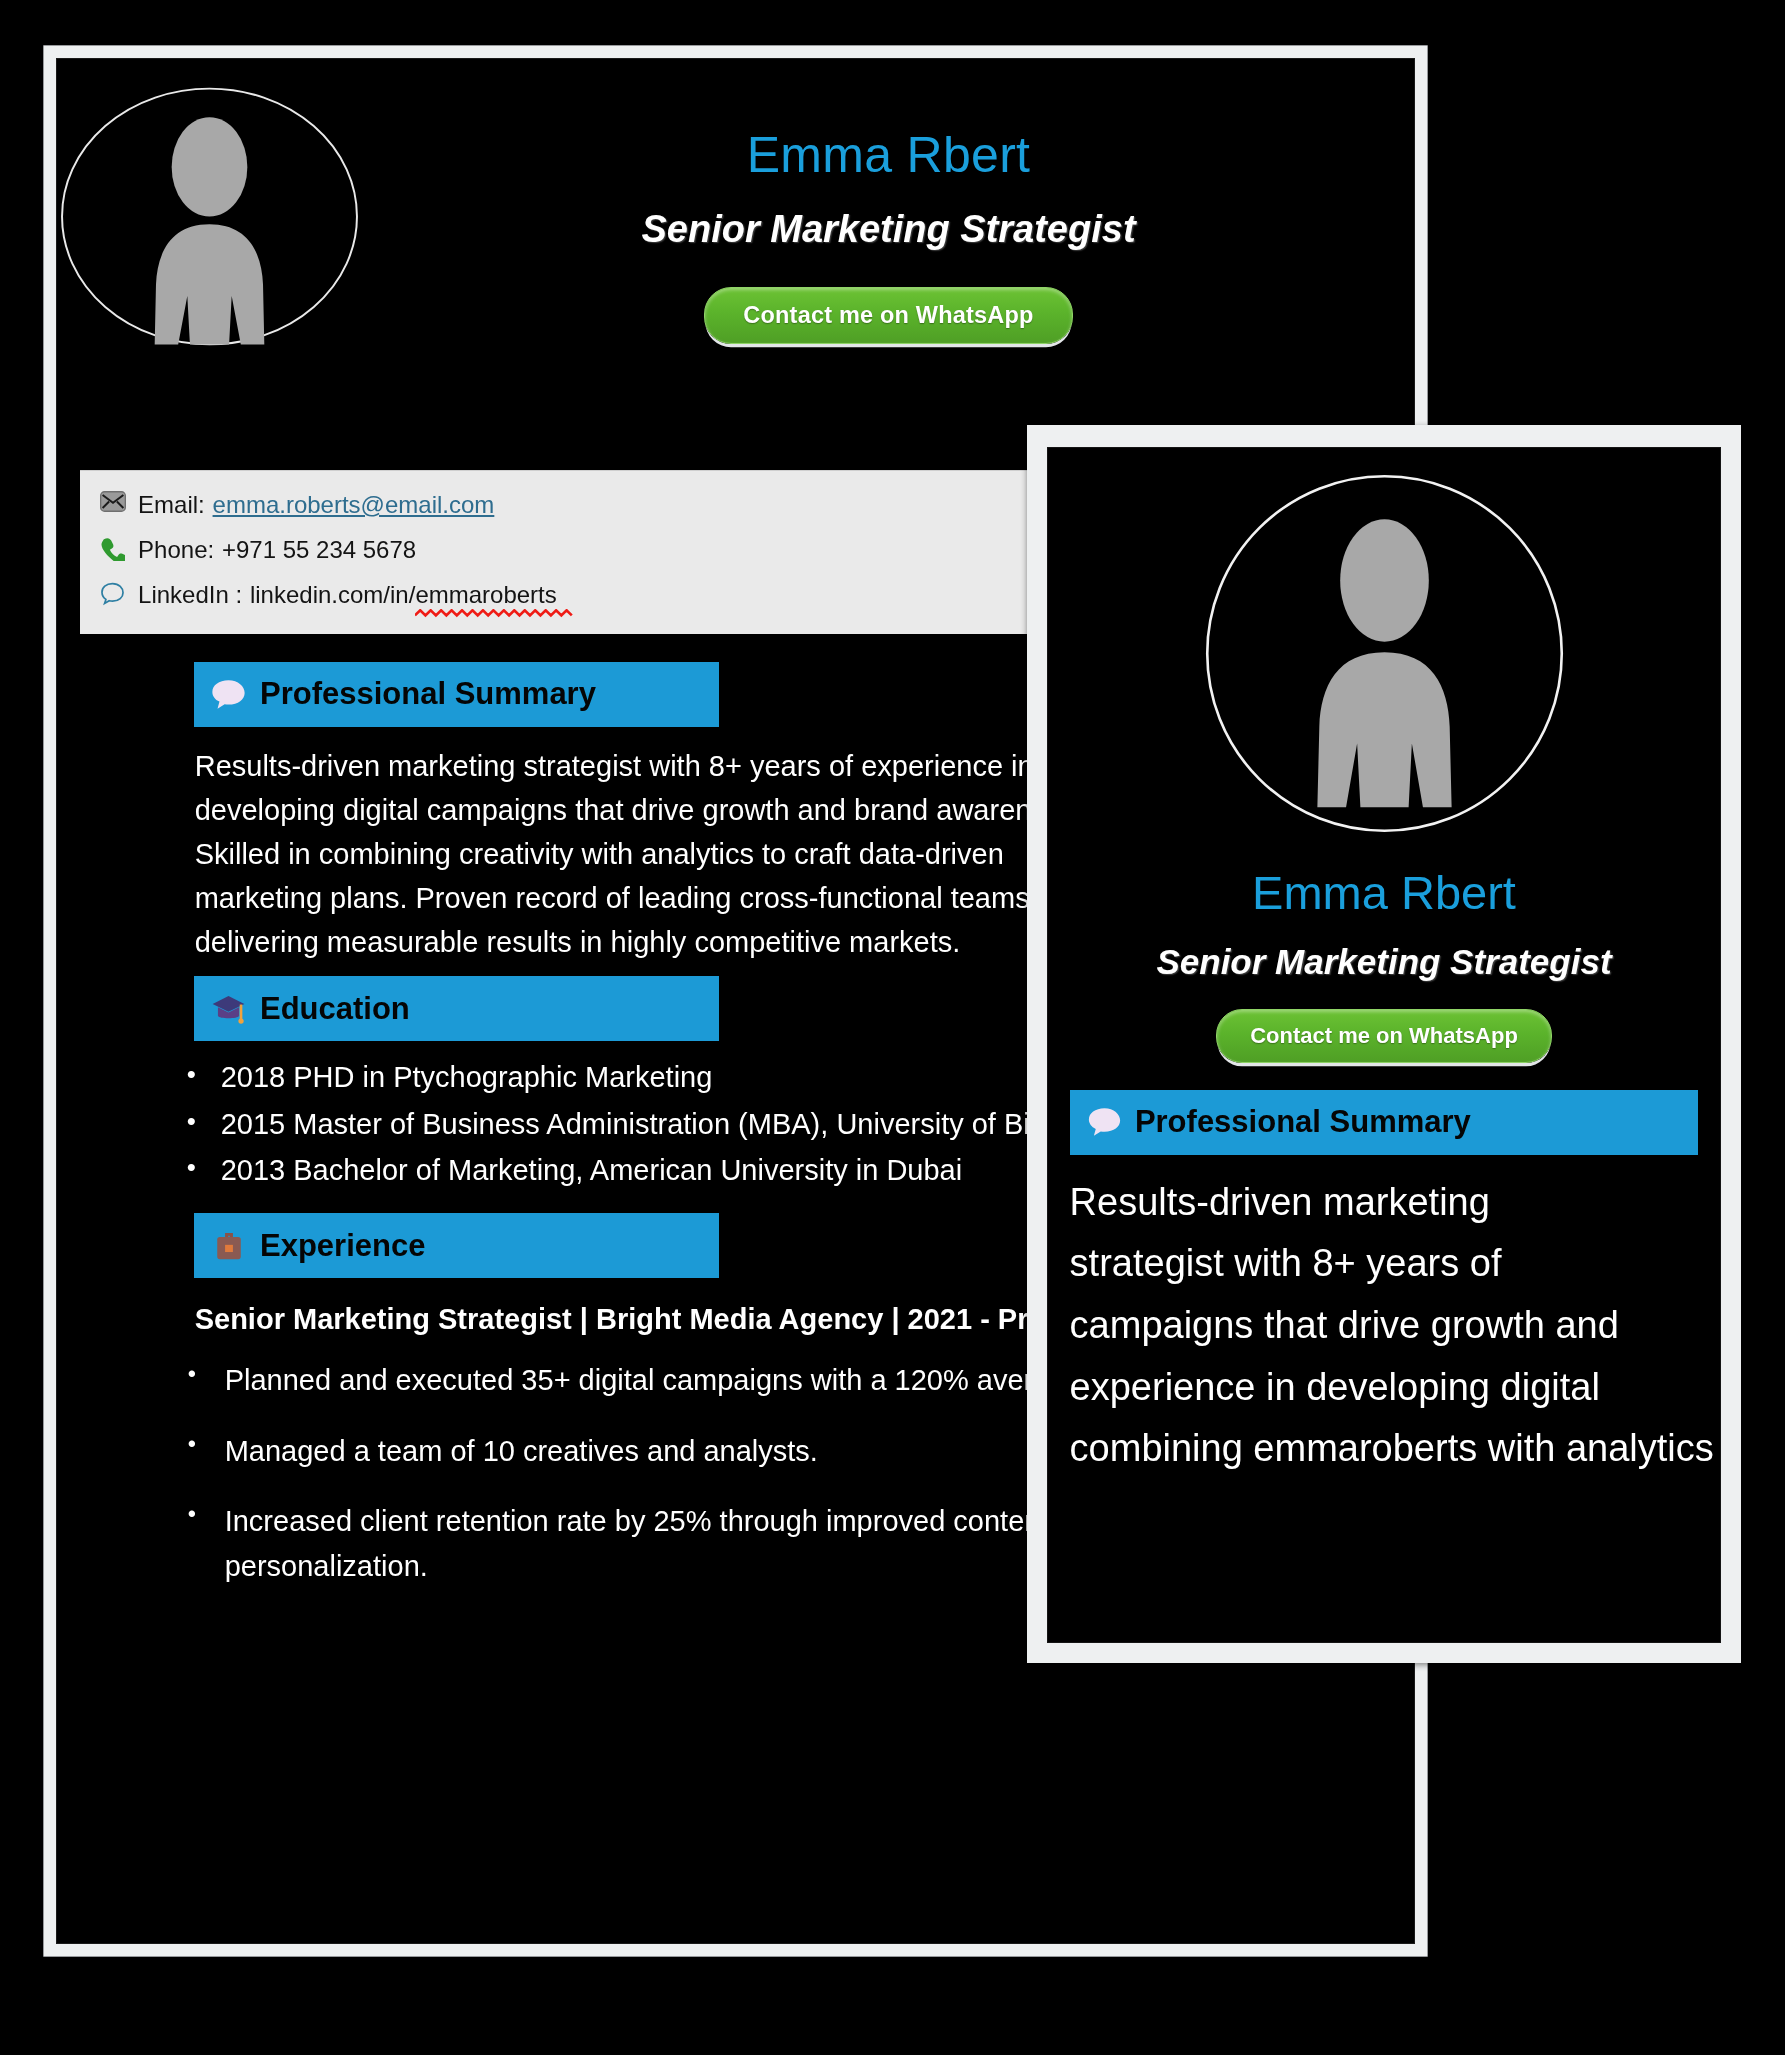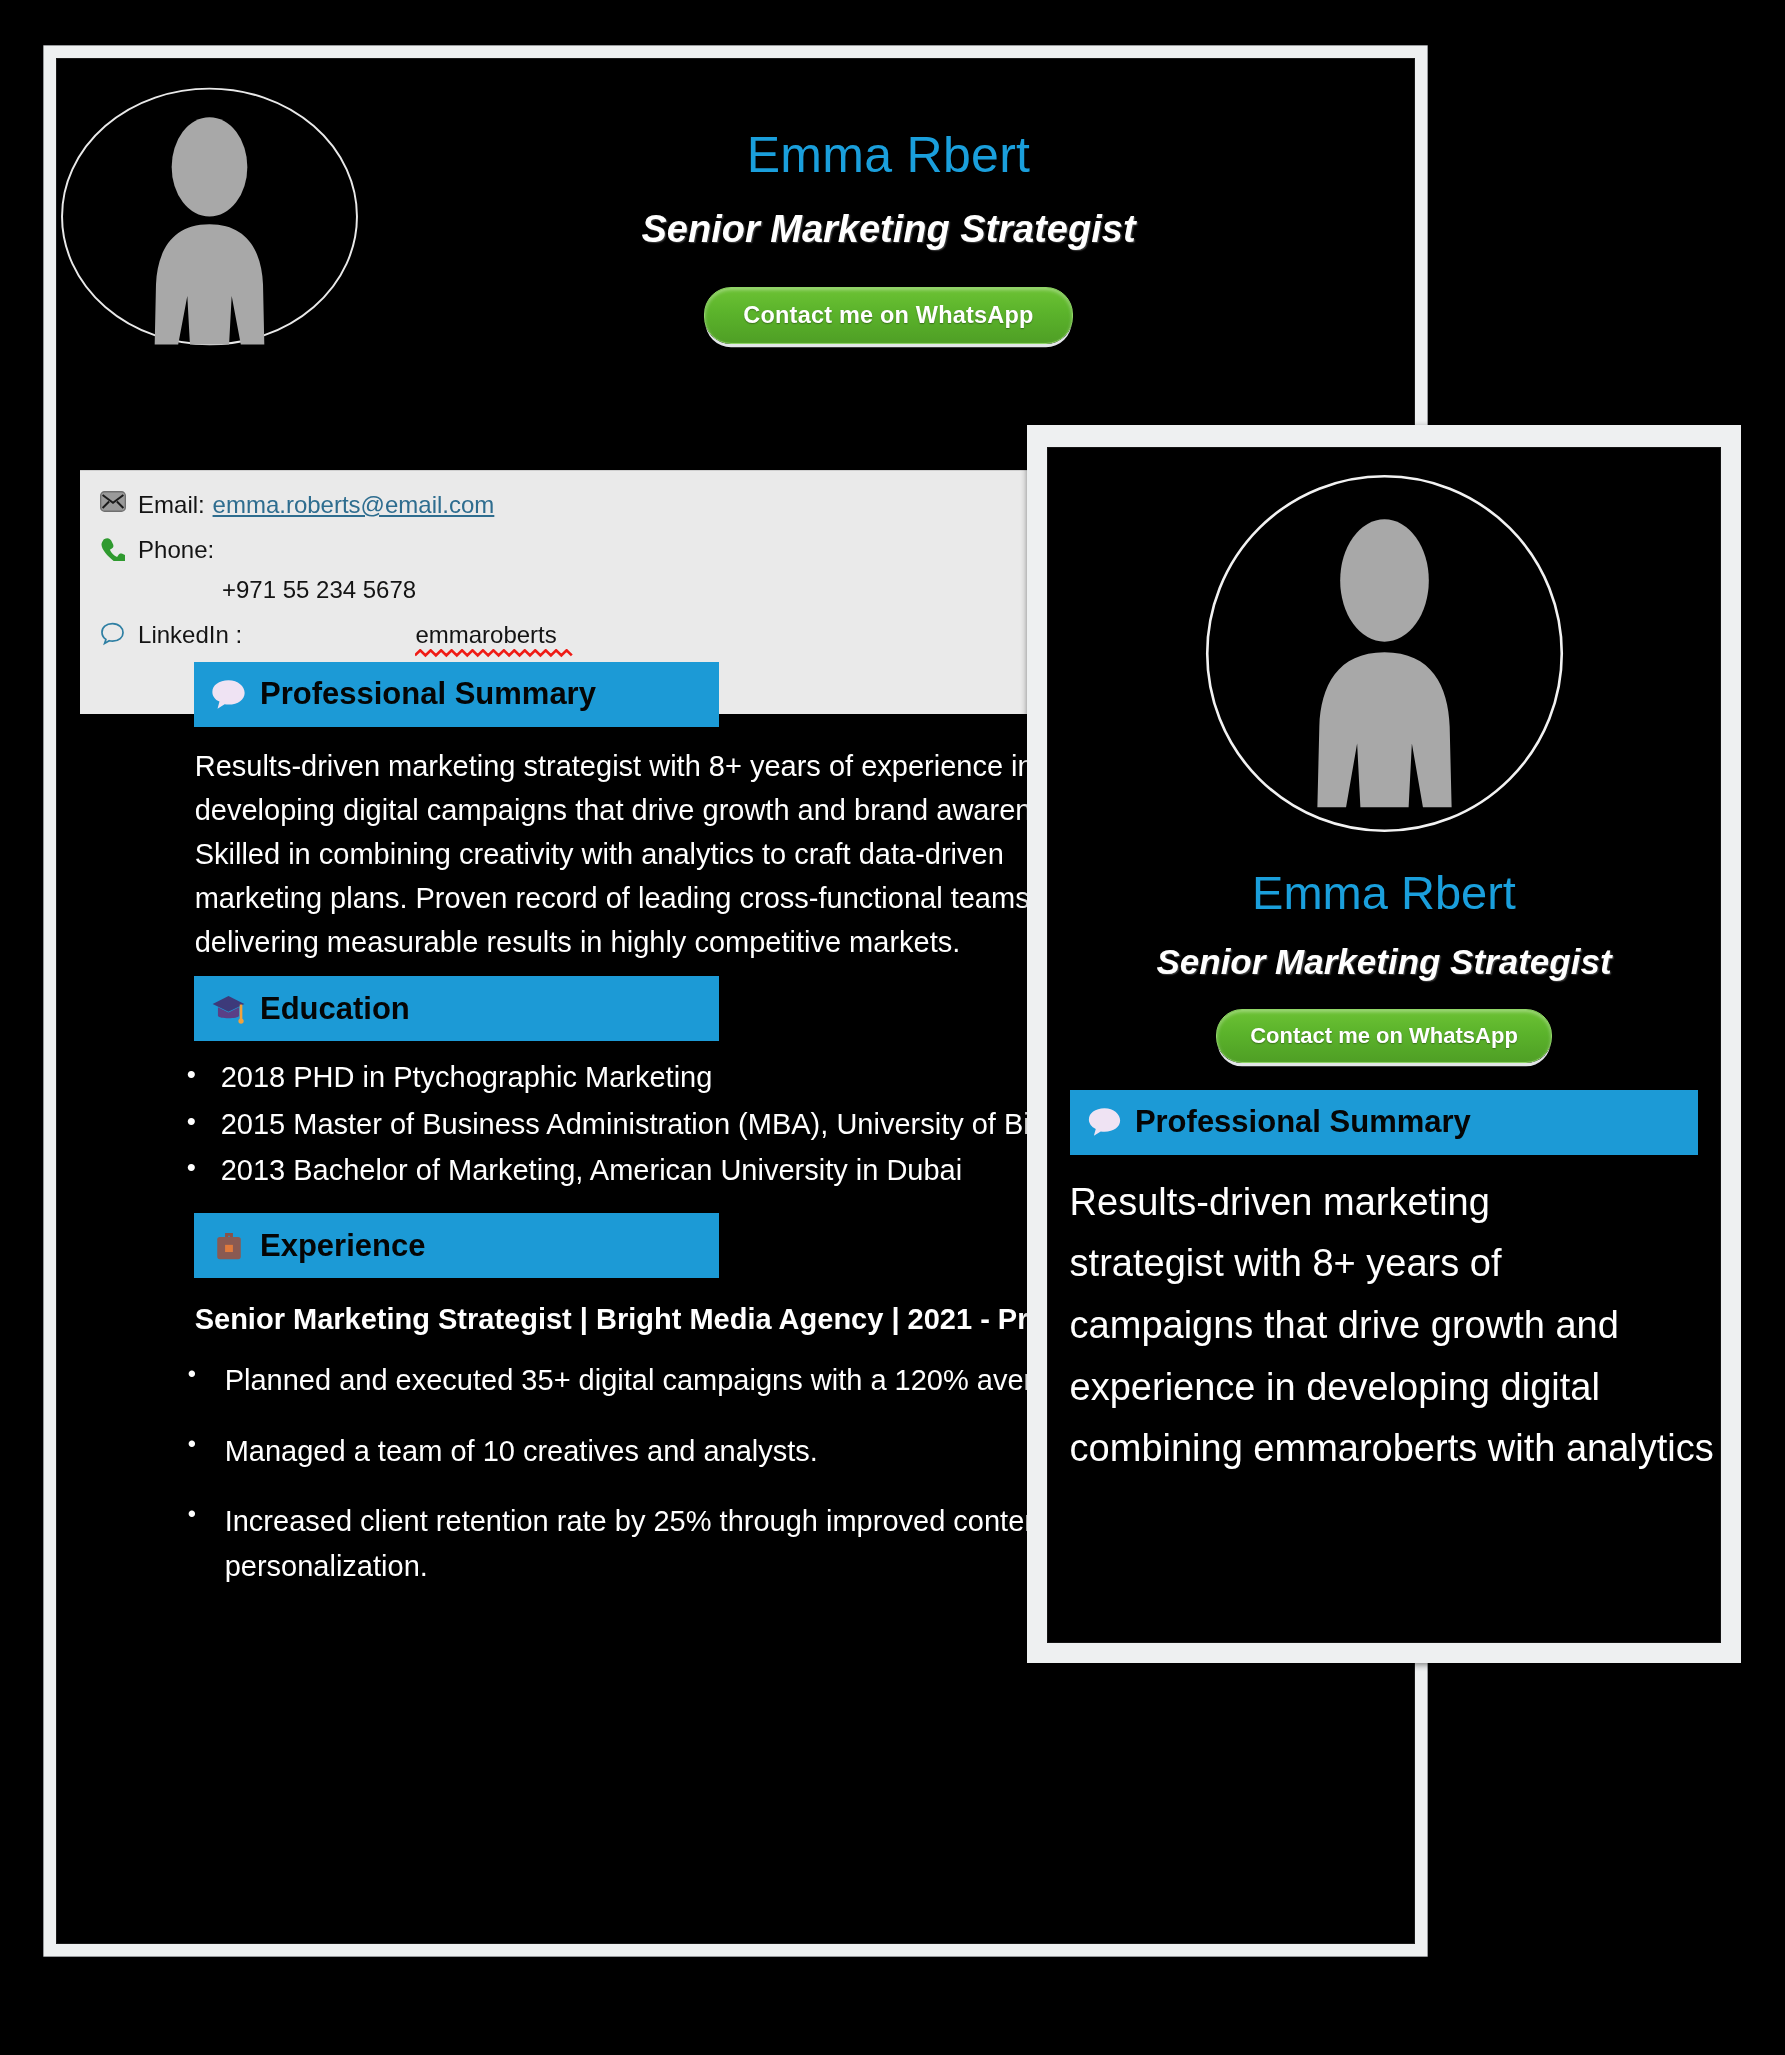--- a/index.html
+++ b/index.html
@@ -94,21 +94,21 @@
   }
   .c-ico {
     width: 30px; flex: 0 0 30px;
     display: flex; align-items: center; justify-content: center;
     margin-right: 10.4px;
   }
   .c-label { white-space: nowrap; }
   .c-link {
     color: #2e6d8f; text-decoration: underline; white-space: nowrap;
   }
-  .c-plain { color: #141414; white-space: nowrap; margin-top: 40px; }
+  .c-plain { color: #141414; white-space: nowrap; }
   .c-under { color: #141414; text-decoration: underline; white-space: nowrap; }
   .squiggle {
     display: inline-block;
     position: relative;
   }
   .squiggle svg { position: absolute; left: 0; bottom: -9px; }
 
   
   #body-sections {
     position: absolute;

